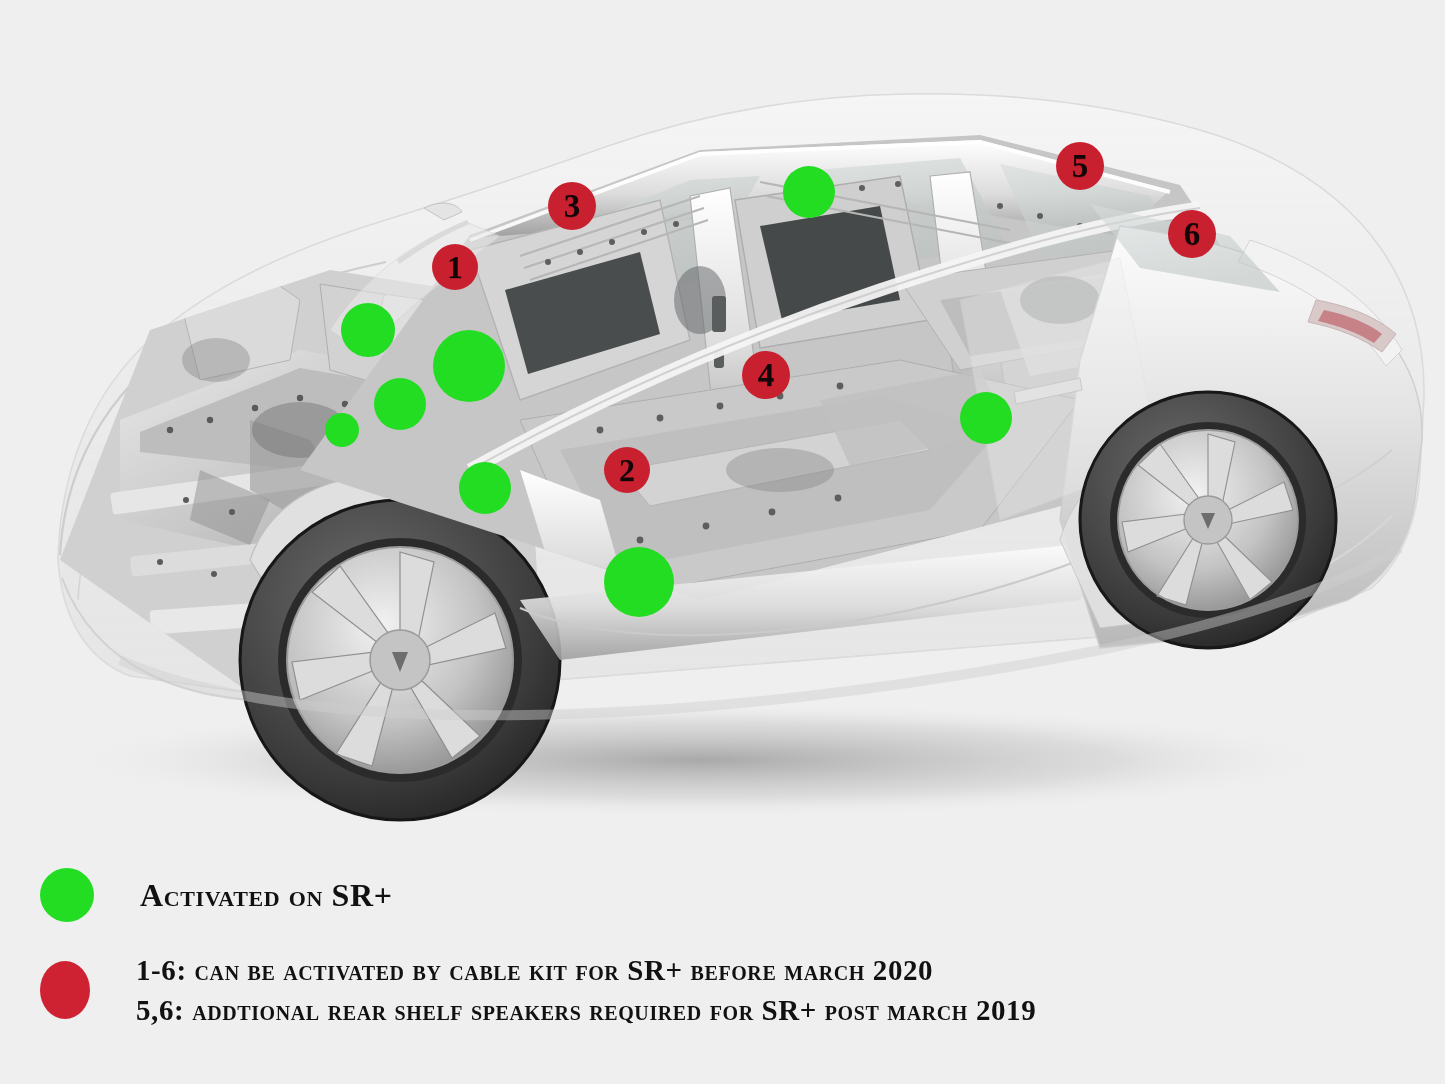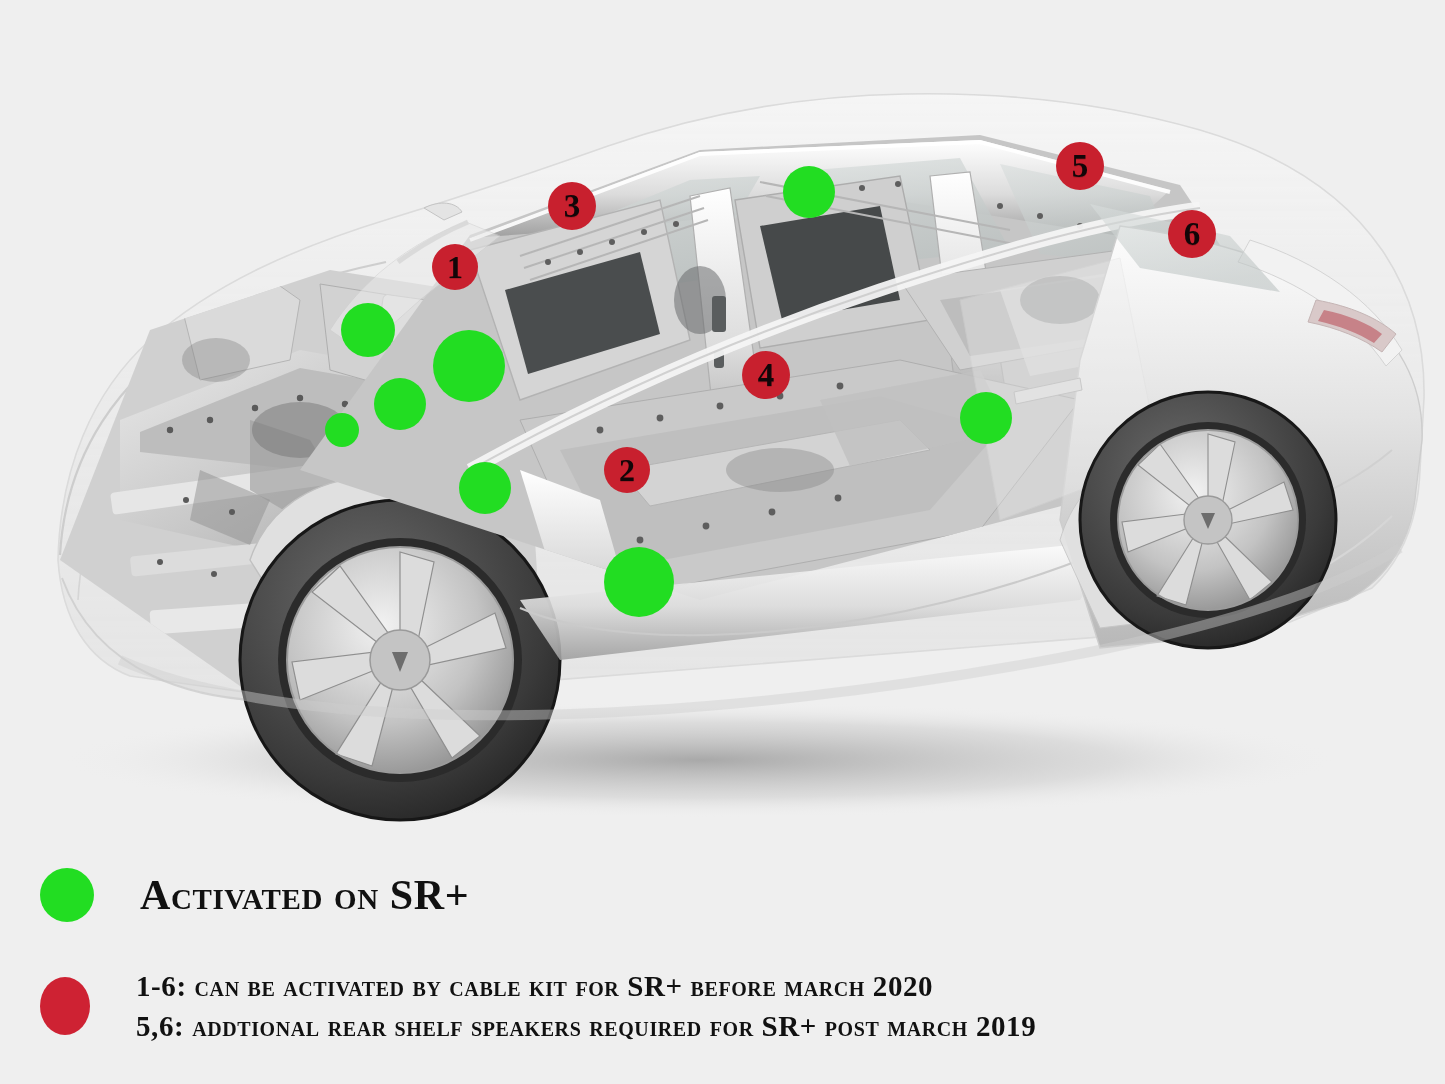--- a/index.html
+++ b/index.html
@@ -69,21 +69,21 @@
     position: absolute;
     display: flex;
     align-items: center;
   }
   #legend-row-green {
     left: 40px;
     top: 38px;
   }
   #legend-row-red {
     left: 40px;
-    top: 136px;
+    top: 120px;
     align-items: center;
   }
   .legend-swatch {
     flex: 0 0 auto;
     border-radius: 50%;
   }
   .legend-swatch-green {
     width: 54px;
     height: 54px;
     background: #22dd22;
@@ -99,21 +99,21 @@
   }
   .legend-line {
     color: #111111;
     font-family: "Liberation Serif", serif;
     font-weight: bold;
     font-variant: small-caps;
     letter-spacing: 0.6px;
     white-space: nowrap;
   }
   #legend-green-label {
-    font-size: 42px;
+    font-size: 32px;
     line-height: 1;
   }
   #legend-red-line-1, #legend-red-line-2 {
     font-size: 29px;
     line-height: 1.38;
   }
 </style>
 </head>
 <body>
 

